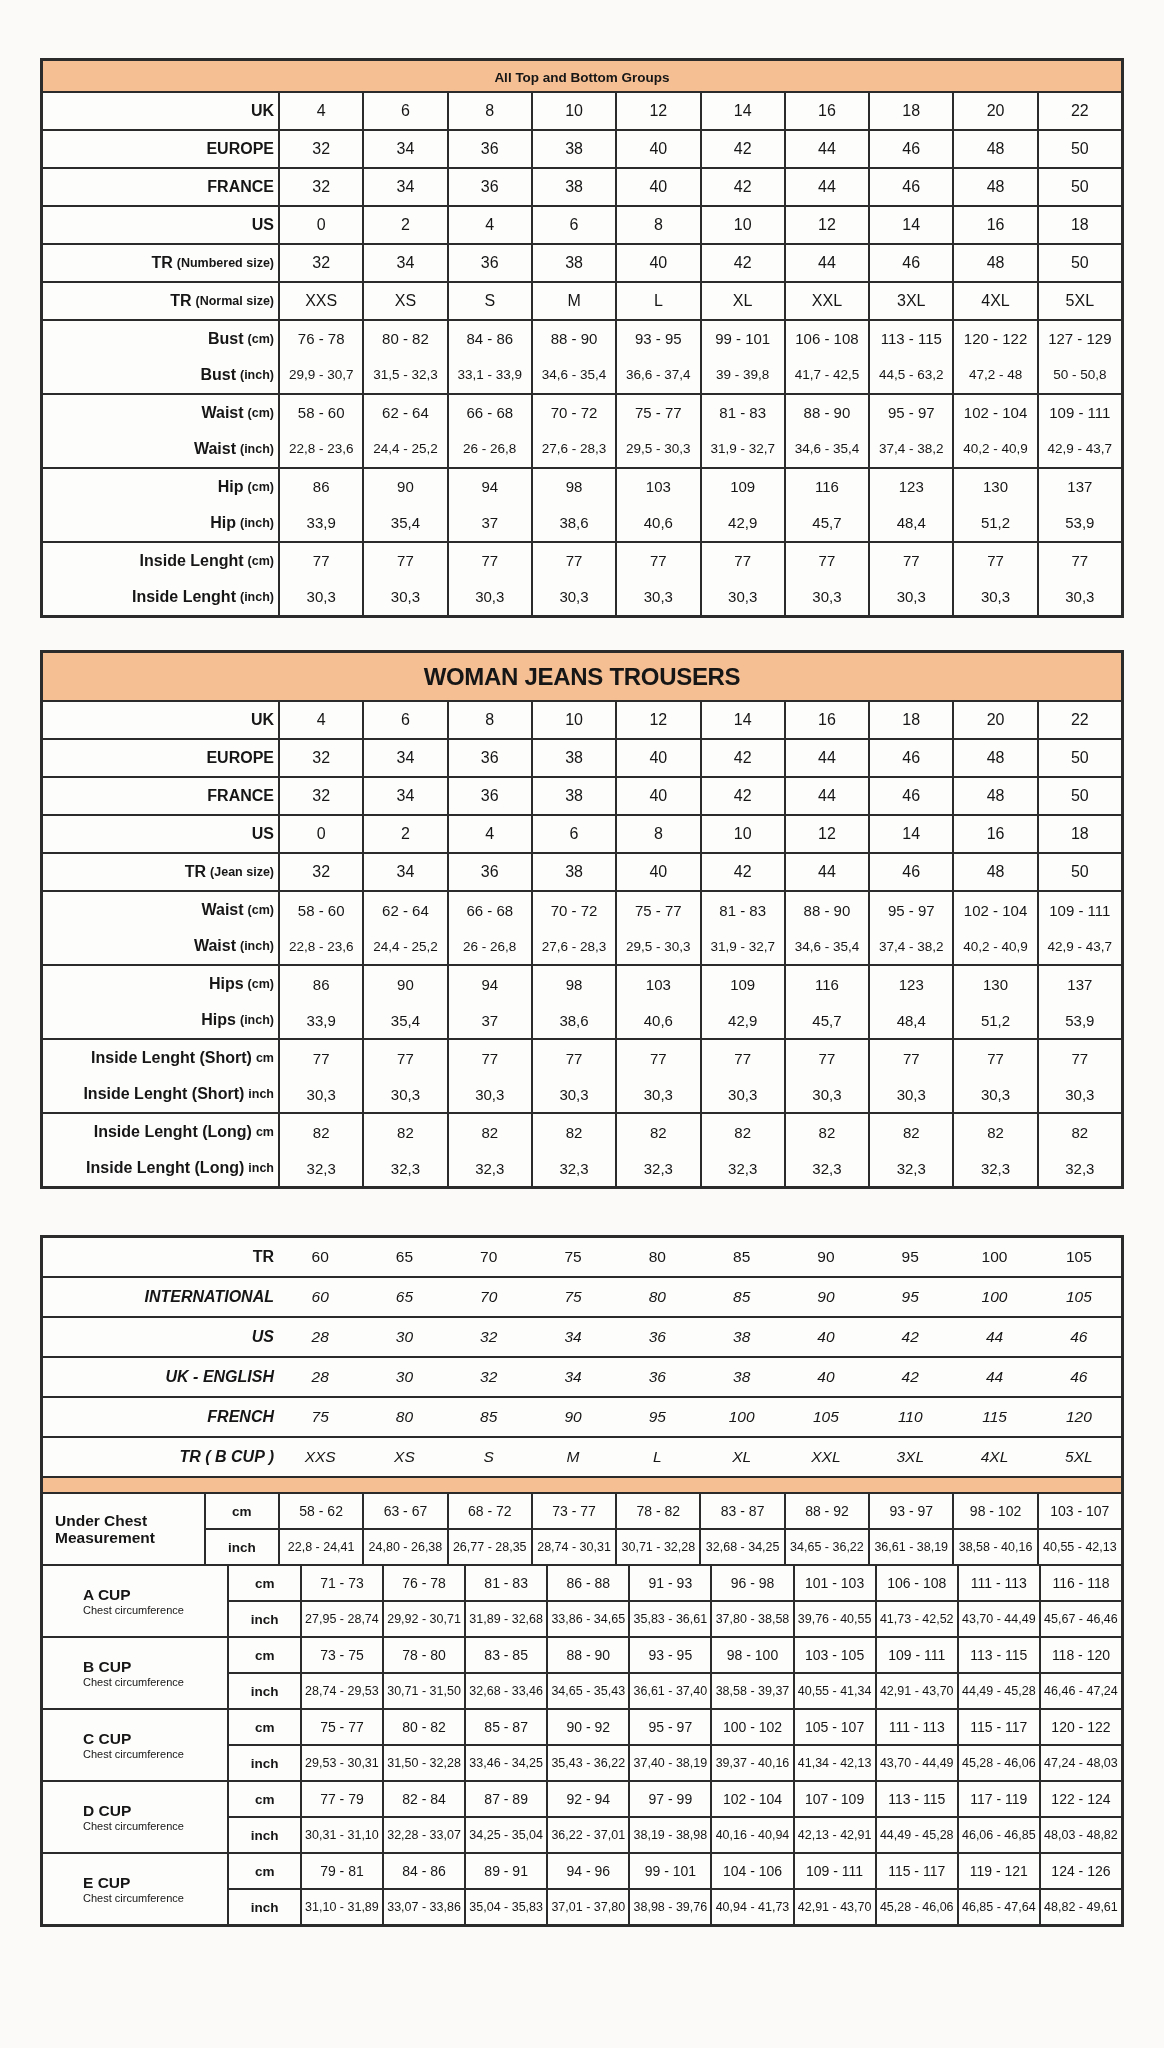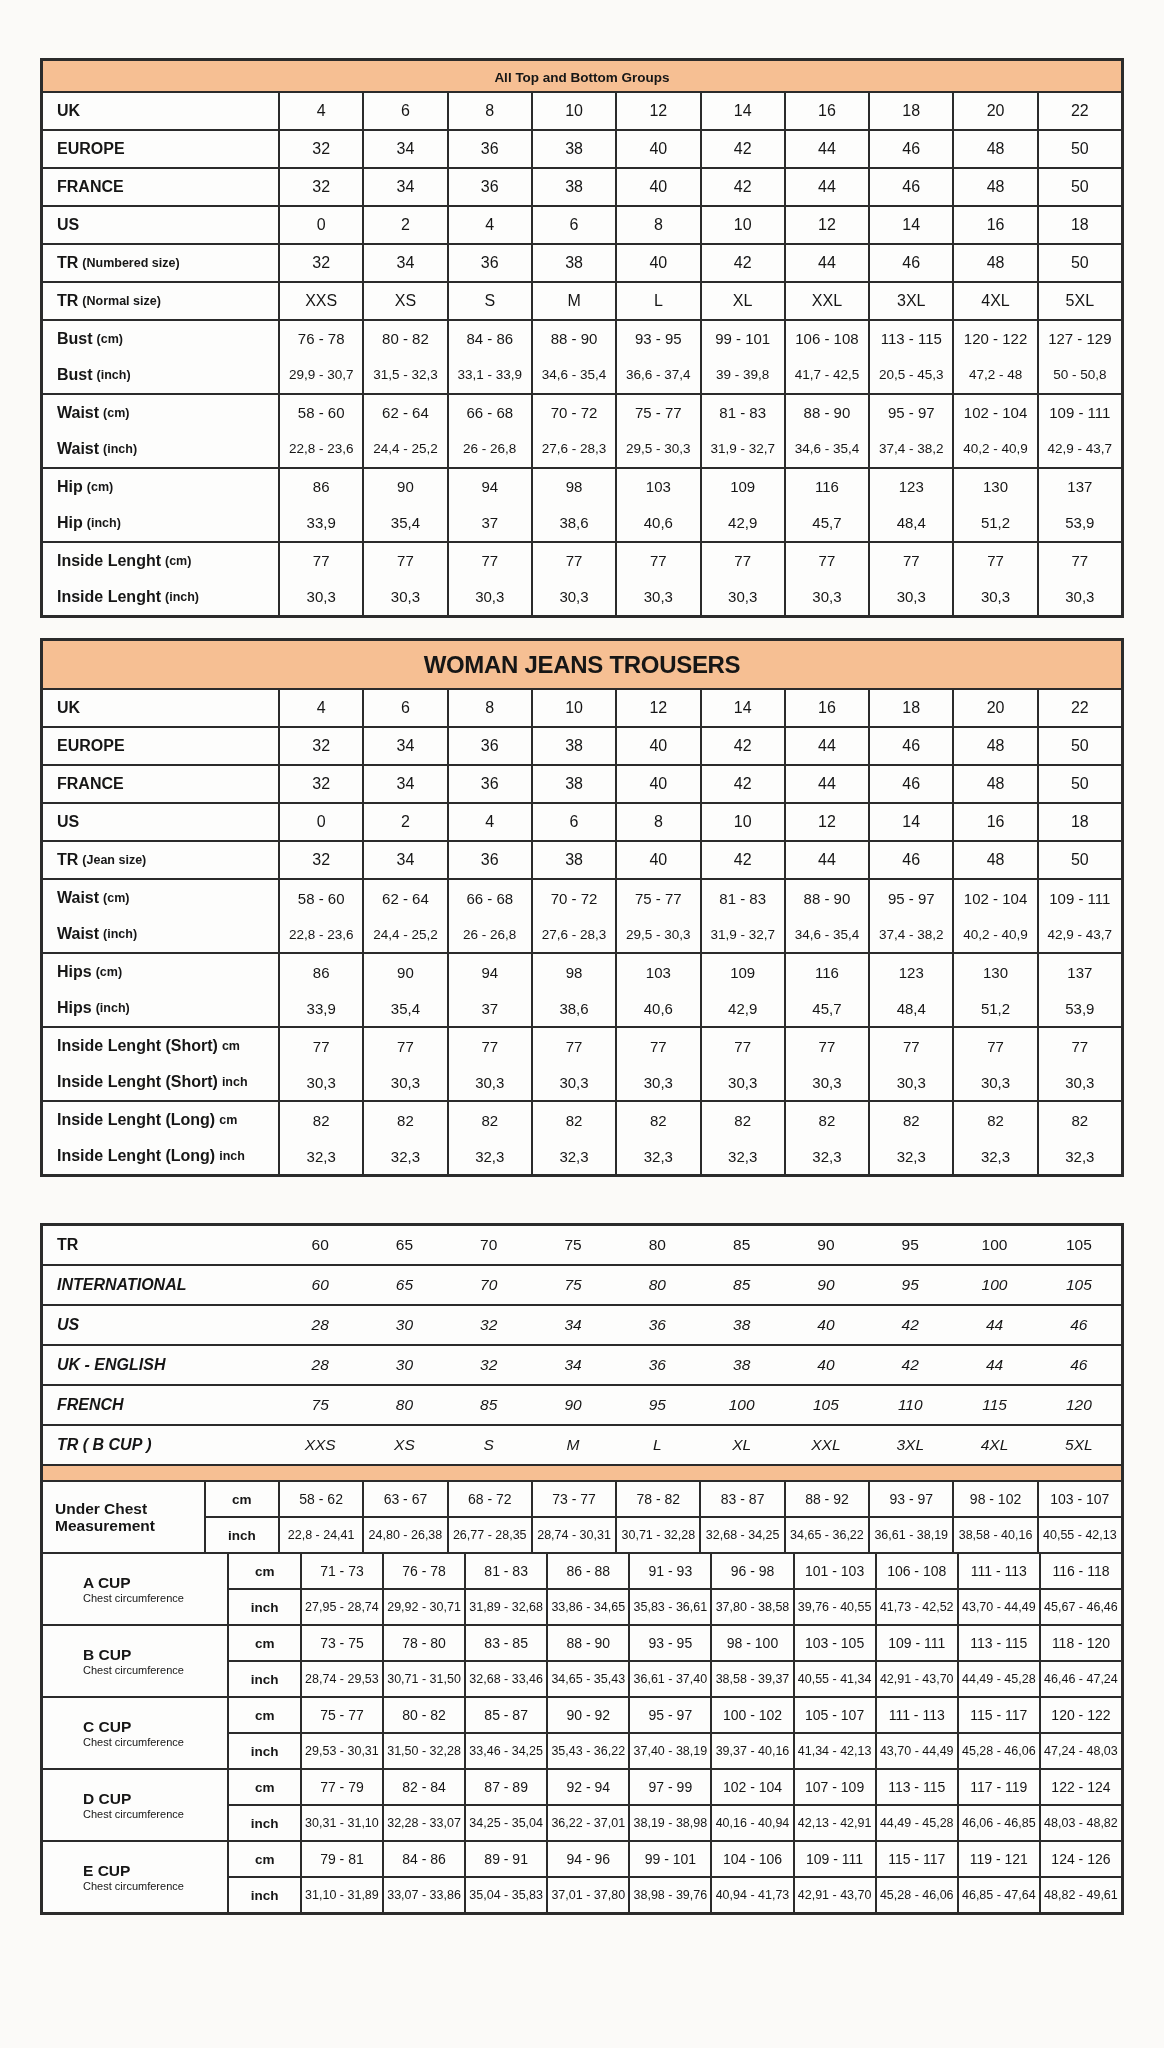--- a/index.html
+++ b/index.html
@@ -14,37 +14,37 @@
   .page{padding:58px 40px 40px 40px;}
   .tbl{border:3px solid var(--bd); background:var(--cellbg);}
   .tbl-header{
     background:var(--peach); text-align:center; border-bottom:2px solid var(--bd);
     padding:7px 4px 6px 4px;
   }
   .tbl-header.single{padding:11px 4px 10px 4px;}
   .t-title{font-size:24px; font-weight:700; letter-spacing:-0.3px; line-height:1.1;}
   .t-sub{font-size:13.5px; font-weight:700; margin-top:2px;}
   .t-sub:empty{display:none;}
-  .gap-sm{margin-top:20px;} .gap-md{margin-top:46px;}
+  .gap-sm{margin-top:32px;} .gap-md{margin-top:46px;}
 
   
   .row,.band-row,.shoe-row{display:grid;}
   .cols-size{grid-template-columns:21.8% repeat(10,1fr);}
   .cup-grp{display:grid; grid-template-columns:14.9% 6.9% repeat(10,1fr);}
 
   .cell{
     display:flex; align-items:center; justify-content:center;
     border-left:2px solid var(--bd); padding:2px 2px; min-height:32px;
     line-height:1.15; text-align:center;
   }
   .row .cell:first-child, .cup-grp .cell:first-child{border-left:none;}
   .grp + .grp{border-top:2px solid var(--bd);}
 
   .label-cell{
-    justify-content:flex-start; text-align:left; padding-left:14px; padding-right:4px;
+    justify-content:flex-end; text-align:left; padding-left:14px; padding-right:4px;
   }
   .lab-main{font-weight:700; font-size:16px;}
   .lab-note{font-weight:600; font-size:12.5px; margin-left:4px; white-space:nowrap;}
 
   .v-lg{font-size:16px;} .v-md{font-size:15px;} .v-sm{font-size:13.5px;}
 
   
   .band-row .cell{border-left:none; min-height:34px;}
   .band-row + .band-row{border-top:2px solid var(--bd);font-style:italic;}
   .band-row .cell.val{font-size:15.5px;}
@@ -199,21 +199,21 @@
               <span class="lab-main">Bust</span>
               <span class="lab-note">(inch)</span>
             </div>
             <div class="cell val v-sm">29,9 - 30,7</div>
             <div class="cell val v-sm">31,5 - 32,3</div>
             <div class="cell val v-sm">33,1 - 33,9</div>
             <div class="cell val v-sm">34,6 - 35,4</div>
             <div class="cell val v-sm">36,6 - 37,4</div>
             <div class="cell val v-sm">39 - 39,8</div>
             <div class="cell val v-sm">41,7 - 42,5</div>
-            <div class="cell val v-sm">20,5 - 45,3</div>
+            <div class="cell val v-sm">44,5 - 63,2</div>
             <div class="cell val v-sm">47,2 - 48</div>
             <div class="cell val v-sm">50 - 50,8</div>
           </div>
         </div>
         <div class="grp">
           <div class="row cols-size">
             <div class="cell label-cell">
               <span class="lab-main">Waist</span>
               <span class="lab-note">(cm)</span>
             </div>

